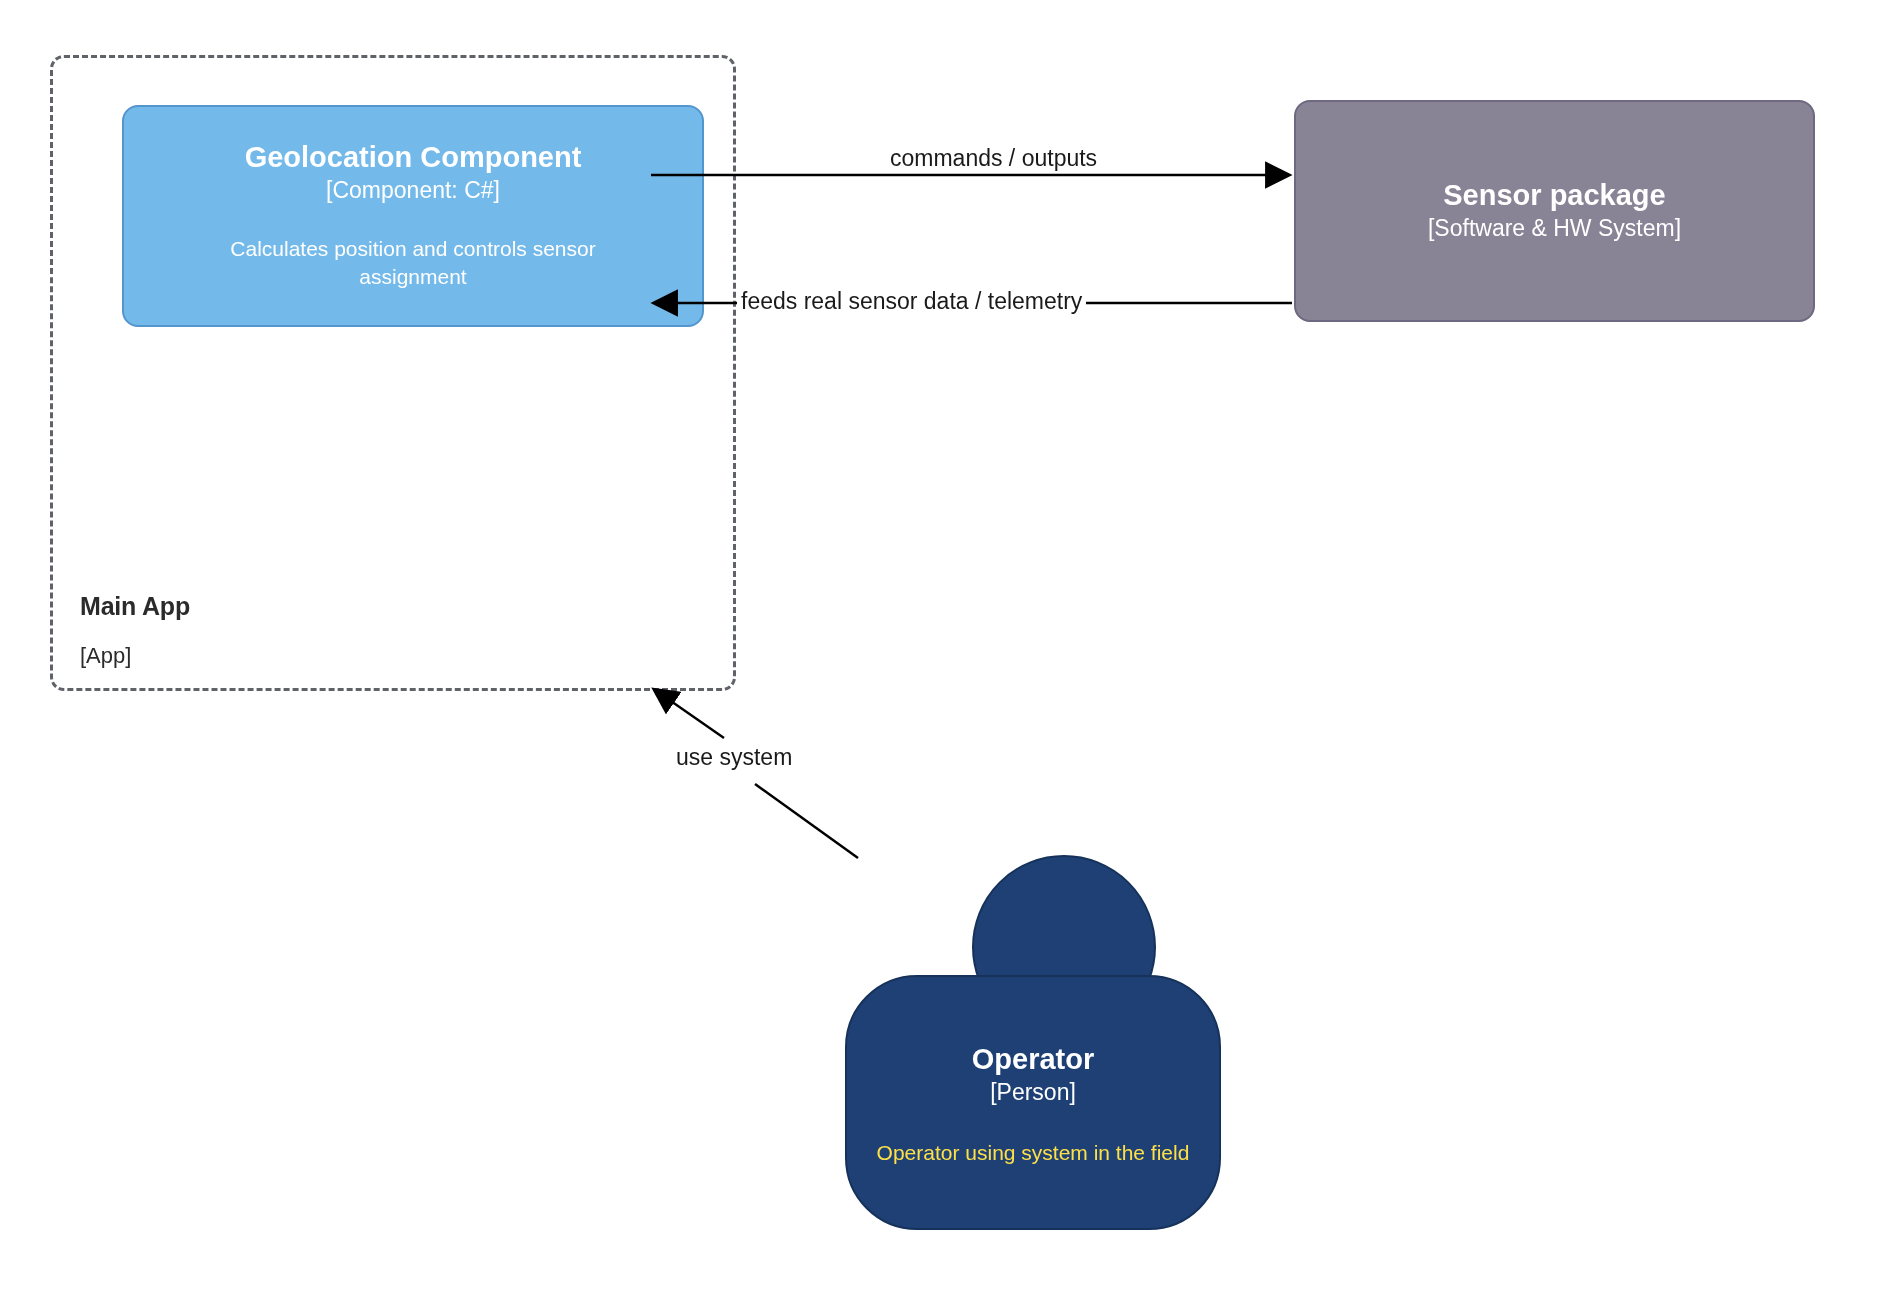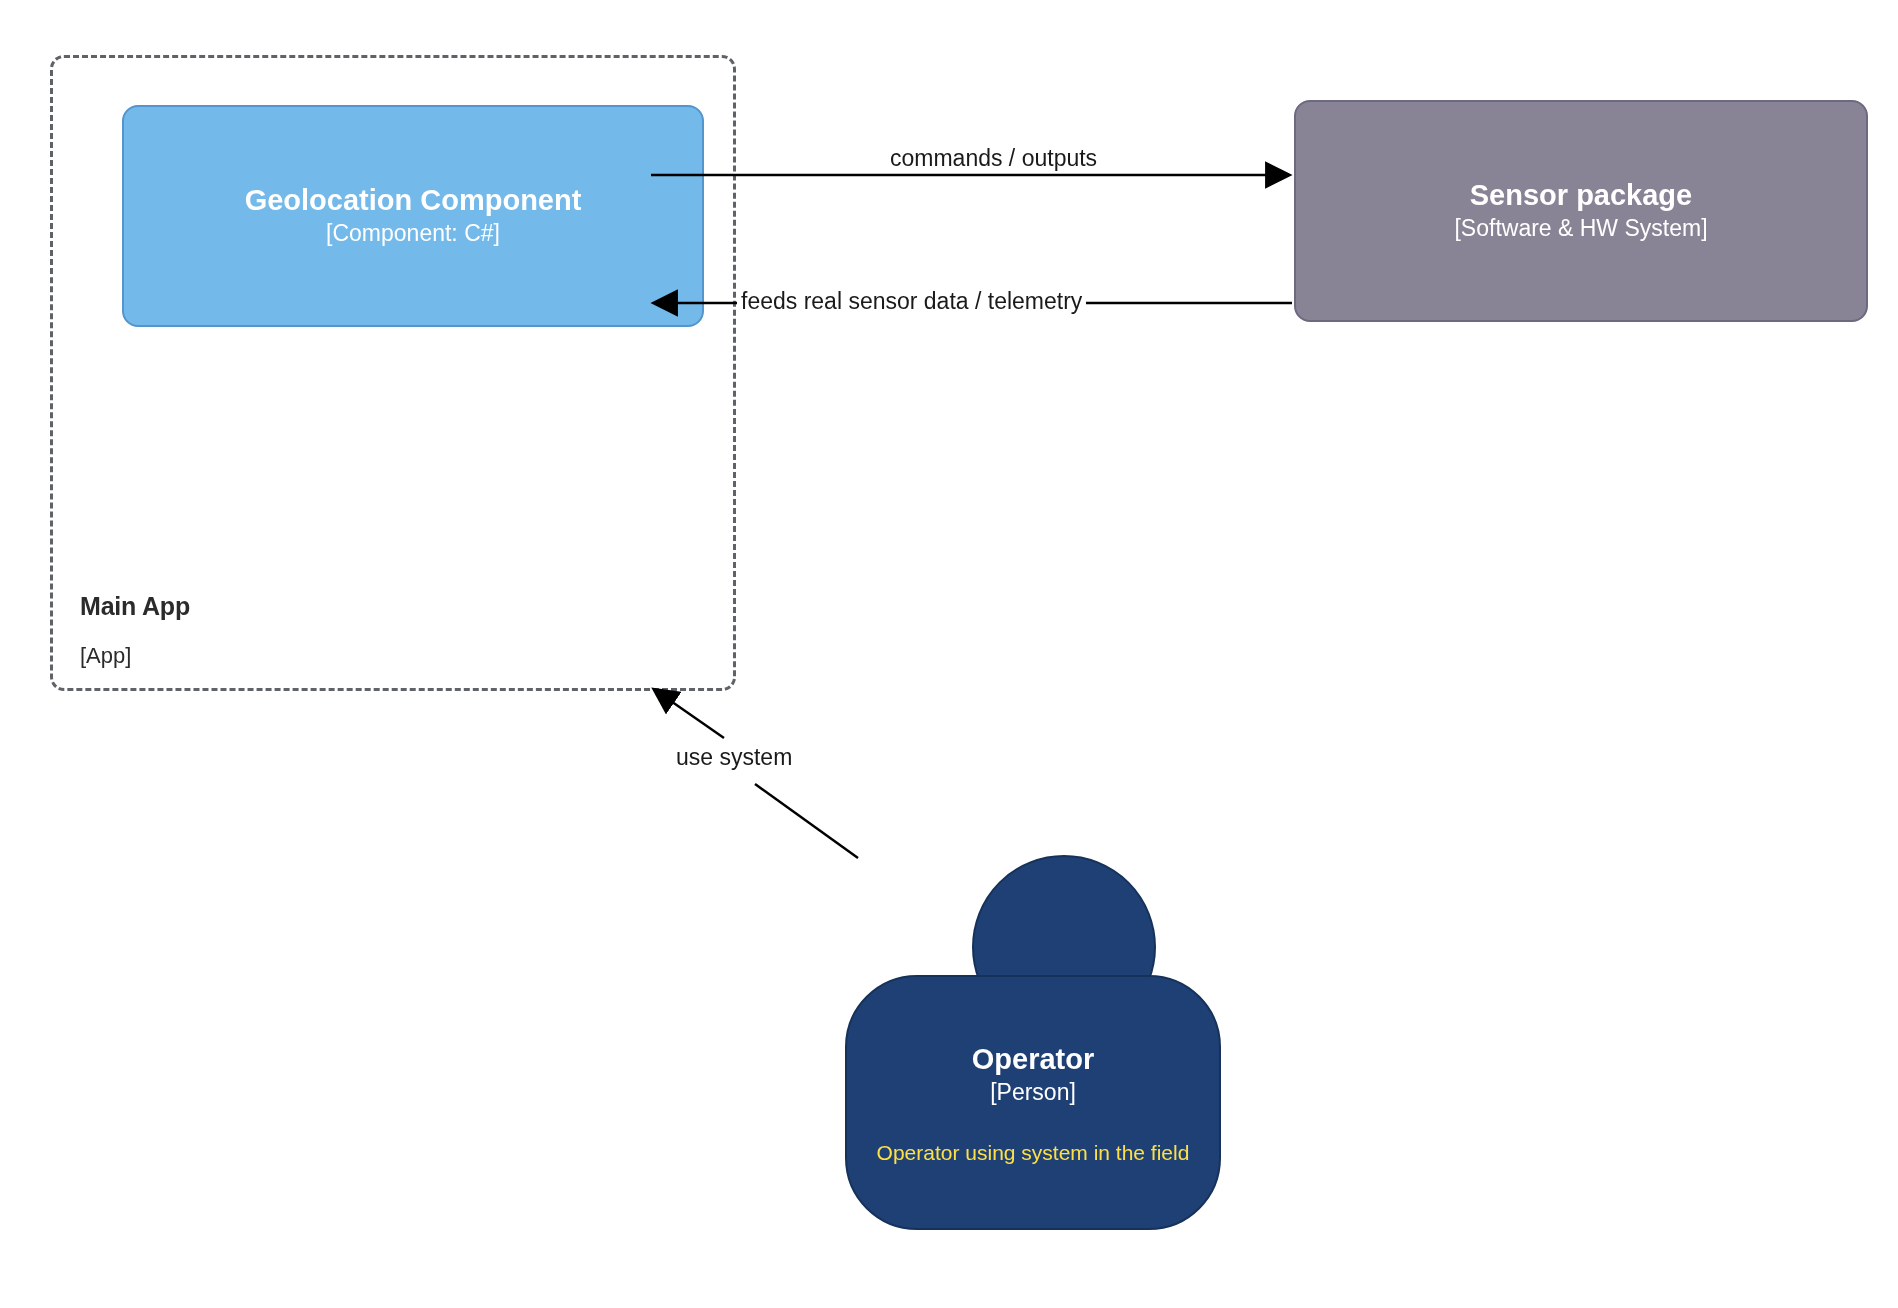--- a/index.html
+++ b/index.html
@@ -96,21 +96,21 @@
   }
   #geolocation-component .node-desc {
     margin-top: 30px;
     max-width: 420px;
   }
 
   
   #sensor-package {
     left: 1294px;
     top: 100px;
-    width: 574px;
+    width: 521px;
     height: 222px;
     background: #898396;
     border: 2px solid #6E6880;
   }
   #sensor-package .node-desc {
     color: #CFCBD6;
     margin-top: 30px;
     max-width: 470px;
   }
 
@@ -200,20 +200,21 @@
 
   <div class="boundary"></div>
   <div class="boundary-label">
     <span class="boundary-name">Main App</span>
     <span class="boundary-type">[App]</span>
   </div>
 
   <div class="node" id="geolocation-component">
     <div class="node-title">Geolocation Component</div>
     <div class="node-type">[Component: C#]</div>
+    <div class="node-desc">Calculates position and controls sensor assignment</div>
   </div>
 
   <div class="node" id="sensor-package">
     <div class="node-title">Sensor package</div>
     <div class="node-type">[Software &amp; HW System]</div>
   </div>
 
   <div class="person">
     <div class="person-head"></div>
     <div class="person-body">

